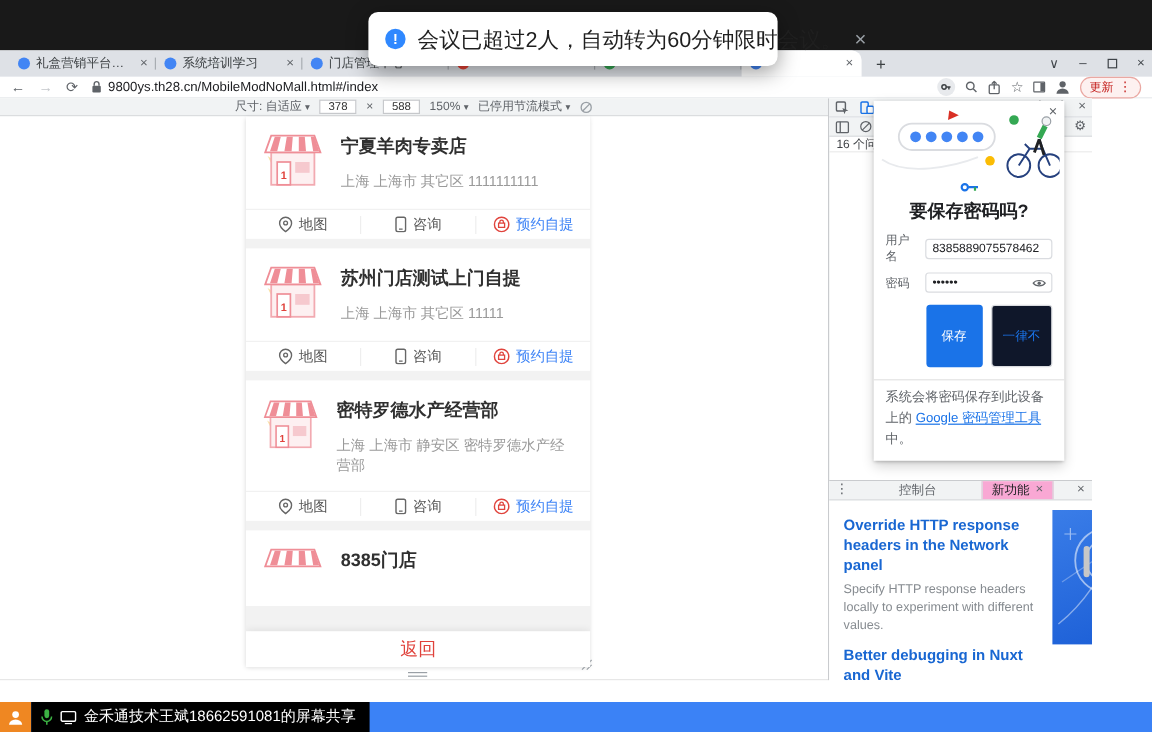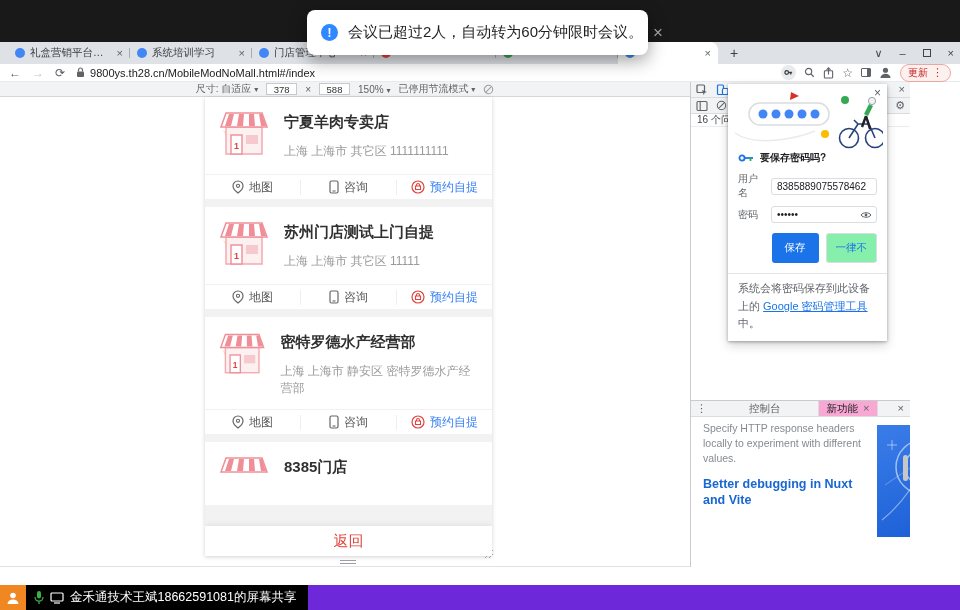--- a/index.html
+++ b/index.html
@@ -6,21 +6,21 @@
   body { font-family:"Liberation Sans", sans-serif; background:#fff; }
   #stage { position:relative; width:960px; height:610px; background:#fff; overflow:hidden; }
 
   
   .topbar { position:absolute; top:0; left:0; width:960px; height:42px; background:#191919; }
   .toast { position:absolute; top:10px; left:307px; width:341px; height:45px; background:#fff;
            border-radius:8px; box-shadow:0 5px 18px rgba(0,0,0,.4); display:flex; align-items:center;
            padding:0 14px; gap:10px; z-index:60; }
   .toast-icon { width:17px; height:17px; border-radius:50%; background:#2f88ff; color:#fff;
                 font-size:12px; font-weight:bold; display:flex; align-items:center; justify-content:center; flex:none; }
-  .toast-text { font-size:15px; color:#1f1f1f; white-space:nowrap; }
+  .toast-text { font-size:18px; color:#1f1f1f; white-space:nowrap; }
   .toast-close { margin-left:auto; color:#9aa0a6; font-size:17px; cursor:default; }
 
   
   .tabstrip { position:absolute; top:42px; left:0; width:960px; height:22px; background:#dee1e6;
               display:flex; align-items:flex-end; padding-left:8px; }
   .tab { position:relative; width:122px; height:22px; display:flex; align-items:center; gap:5px;
          padding:0 7px; font-size:10.5px; color:#3c4043; }
   .tab:not(.active)::after { content:""; position:absolute; right:0; top:6px; width:1px; height:10px; background:#a8adb2; }
   .tab.active { width:100px; background:#fff; border-radius:8px 8px 0 0; }
   .tab-label { flex:1; white-space:nowrap; overflow:hidden; text-overflow:ellipsis; }
@@ -109,33 +109,33 @@
   .big-one { position:absolute; right:5px; bottom:-4px; font-size:42px; font-weight:700; color:#fff; line-height:1; }
   .drawer-scroll { position:absolute; right:2px; top:38px; width:5px; height:26px; background:#c7c7c7; border-radius:3px; }
 
   .understrip { position:absolute; top:567px; left:0; width:960px; height:18px; background:#fff; }
 
   
   .pwd { position:absolute; left:728px; top:84px; width:159px; background:#fff; z-index:40;
          box-shadow:0 1px 3px rgba(0,0,0,.3), 0 4px 10px rgba(0,0,0,.18); }
   .pwd-close { position:absolute; right:6px; top:2px; color:#5f6368; font-size:12px; }
   .pwd-illus { height:64px; padding-top:5px; display:flex; justify-content:center; }
-  .pwd-title { display:flex; align-items:center; gap:6px; padding:3px 10px 7px; font-size:10px; font-weight:700; color:#202124; }
+  .pwd-title { display:flex; align-items:center; gap:6px; padding:3px 10px 7px; font-size:15px; font-weight:700; color:#202124;flex-direction:column; }
   .pwd-row { display:flex; align-items:center; gap:6px; padding:0 10px; margin-bottom:6px; }
   .pwd-label { width:27px; color:#5f6368; font-size:10px; flex:none; }
   .pwd-input { position:relative; flex:1; height:17px; border:1px solid #dadce0; border-radius:3px;
                display:flex; align-items:center; padding:0 5px; font-size:10px; color:#202124; }
   .pwd-btns { display:flex; justify-content:flex-end; gap:7px; padding:4px 10px 10px; }
   .btn-save { background:#1a73e8; color:#fff; border:none; border-radius:3px; font-size:10.5px; padding:7px 13px; font-family:Liberation Mono, monospace; }
-  .btn-never { background:#86efac; color:#1a73e8; border:1px solid #dadce0; border-radius:3px; font-size:10.5px; padding:7px 9px; font-family:inherit; }
+  .btn-never { background:#0f172a; color:#1a73e8; border:1px solid #dadce0; border-radius:3px; font-size:10.5px; padding:18px 9px; font-family:inherit; }
   .pwd-foot { border-top:1px solid #e3e3e3; padding:6px 10px 8px; font-size:11px; color:#5f6368; line-height:1.6; }
   .pwd-link { color:#1a73e8; text-decoration:underline; }
 
   
-  .sharebar { position:absolute; top:585px; left:0; width:960px; height:25px; background:#6d28d9;
+  .sharebar { position:absolute; top:585px; left:0; width:960px; height:25px; background:#3b82f6;
               display:flex; align-items:flex-end; z-index:70; }
   .share-avatar { width:26px; height:25px; background:#ef8722; display:flex; align-items:center; justify-content:center; flex:none; }
   .share-box { height:25px; background:#000; display:flex; align-items:center; gap:6px; padding:0 12px 0 8px;
                color:#fff; font-size:12.5px; }
 </style>
 </head>
 <body>
 
 <div id="stage">
 
@@ -437,20 +437,21 @@
         <span class="dtab">
             <span>控制台</span>
           </span>
         <span class="dtab active">
           <span>新功能</span>
           <span class="glyph">×</span>
         </span>
         <span class="glyph drawer-close">×</span>
       </div>
       <div class="drawer-body">
+        <div class="art-title">Override HTTP response headers in the Network panel</div>
         <div class="art-body">Specify HTTP response headers locally to experiment with different values.</div>
         <div class="art-title">Better debugging in Nuxt and Vite</div>
 
         <div class="news-image">
           <svg width="74" height="112" viewBox="0 0 74 112">
             <circle cx="46" cy="42" r="27" fill="none" stroke="rgba(255,255,255,.55)" stroke-width="1.5"></circle>
             <circle cx="46" cy="42" r="18" fill="none" stroke="rgba(255,255,255,.55)" stroke-width="1.5"></circle>
             <circle cx="46" cy="42" r="9" fill="none" stroke="rgba(255,255,255,.45)" stroke-width="1.2"></circle>
             <path d="M5 95 Q30 75 46 42" fill="none" stroke="rgba(255,255,255,.45)" stroke-width="1.2"></path>
             <path d="M10 20 L20 20 M15 15 L15 25" stroke="rgba(255,255,255,.5)" stroke-width="1"></path>

